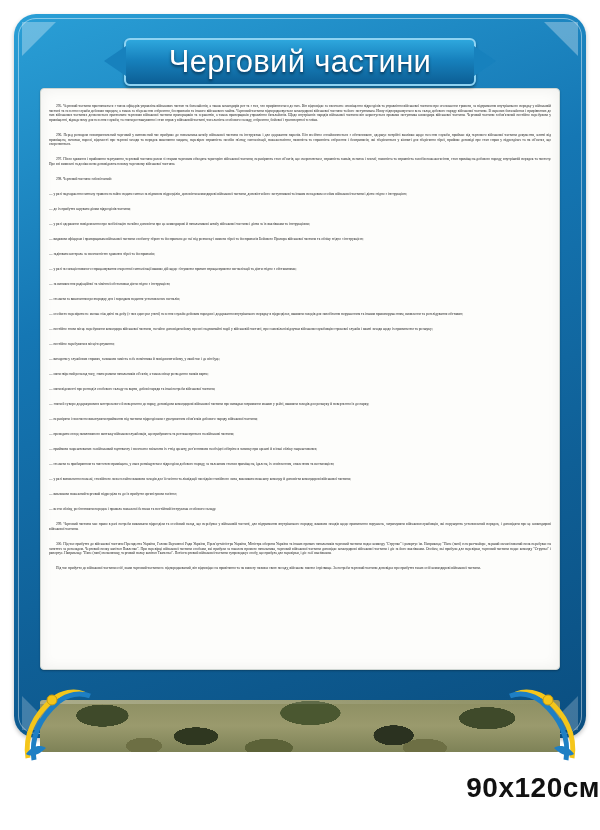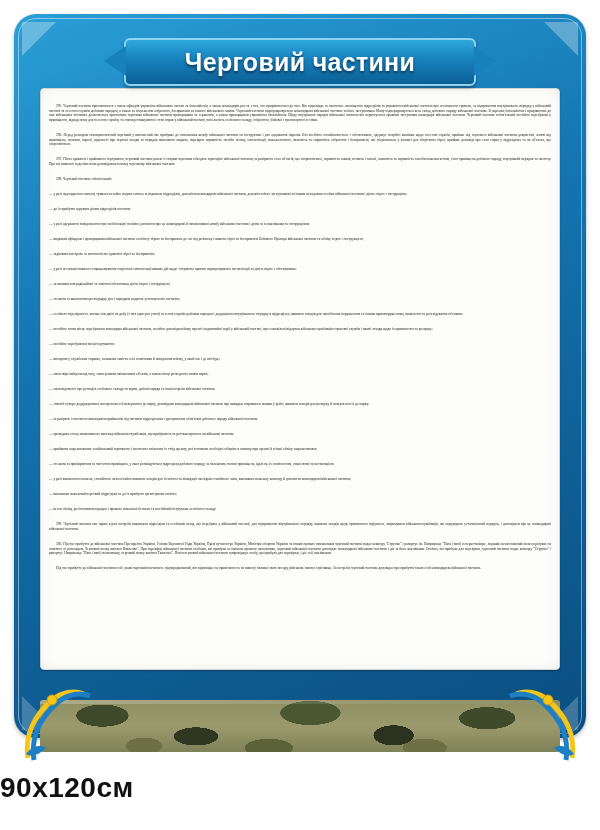--- a/index.html
+++ b/index.html
@@ -76,22 +76,22 @@
   .title-banner::before { left: -22px; border-right: 22px solid #1781bd; }
   .title-banner::after  { right: -22px; border-left: 22px solid #1781bd; }
 
   .title-text {
     position: absolute;
     inset: 0;
     display: flex;
     align-items: center;
     justify-content: center;
     color: #ffffff;
-    font-size: 25px;
-    font-weight: bold;
+    font-size: 31px;
+    font-weight: normal;
     letter-spacing: .3px;
     text-shadow: 0 1px 0 #0a4e80, 0 2px 3px rgba(0,0,0,.5);
     white-space: nowrap;
   }
 
   
   .sheet {
     position: absolute;
     left: 40px;
     top: 88px;
@@ -157,21 +157,21 @@
   }
   .ribbon.left { left: 22px; }
   .ribbon.right { right: 22px; }
 
   
   .caption {
     position: absolute;
     left: 0;
     top: 772px;
     width: 600px;
-    text-align: left;
+    text-align: right;
     font-size: 28px;
     font-weight: bold;
     color: #111111;
     font-family: "Liberation Sans", sans-serif;
     letter-spacing: .5px;
   }
 </style>
 </head>
 <body>
 

